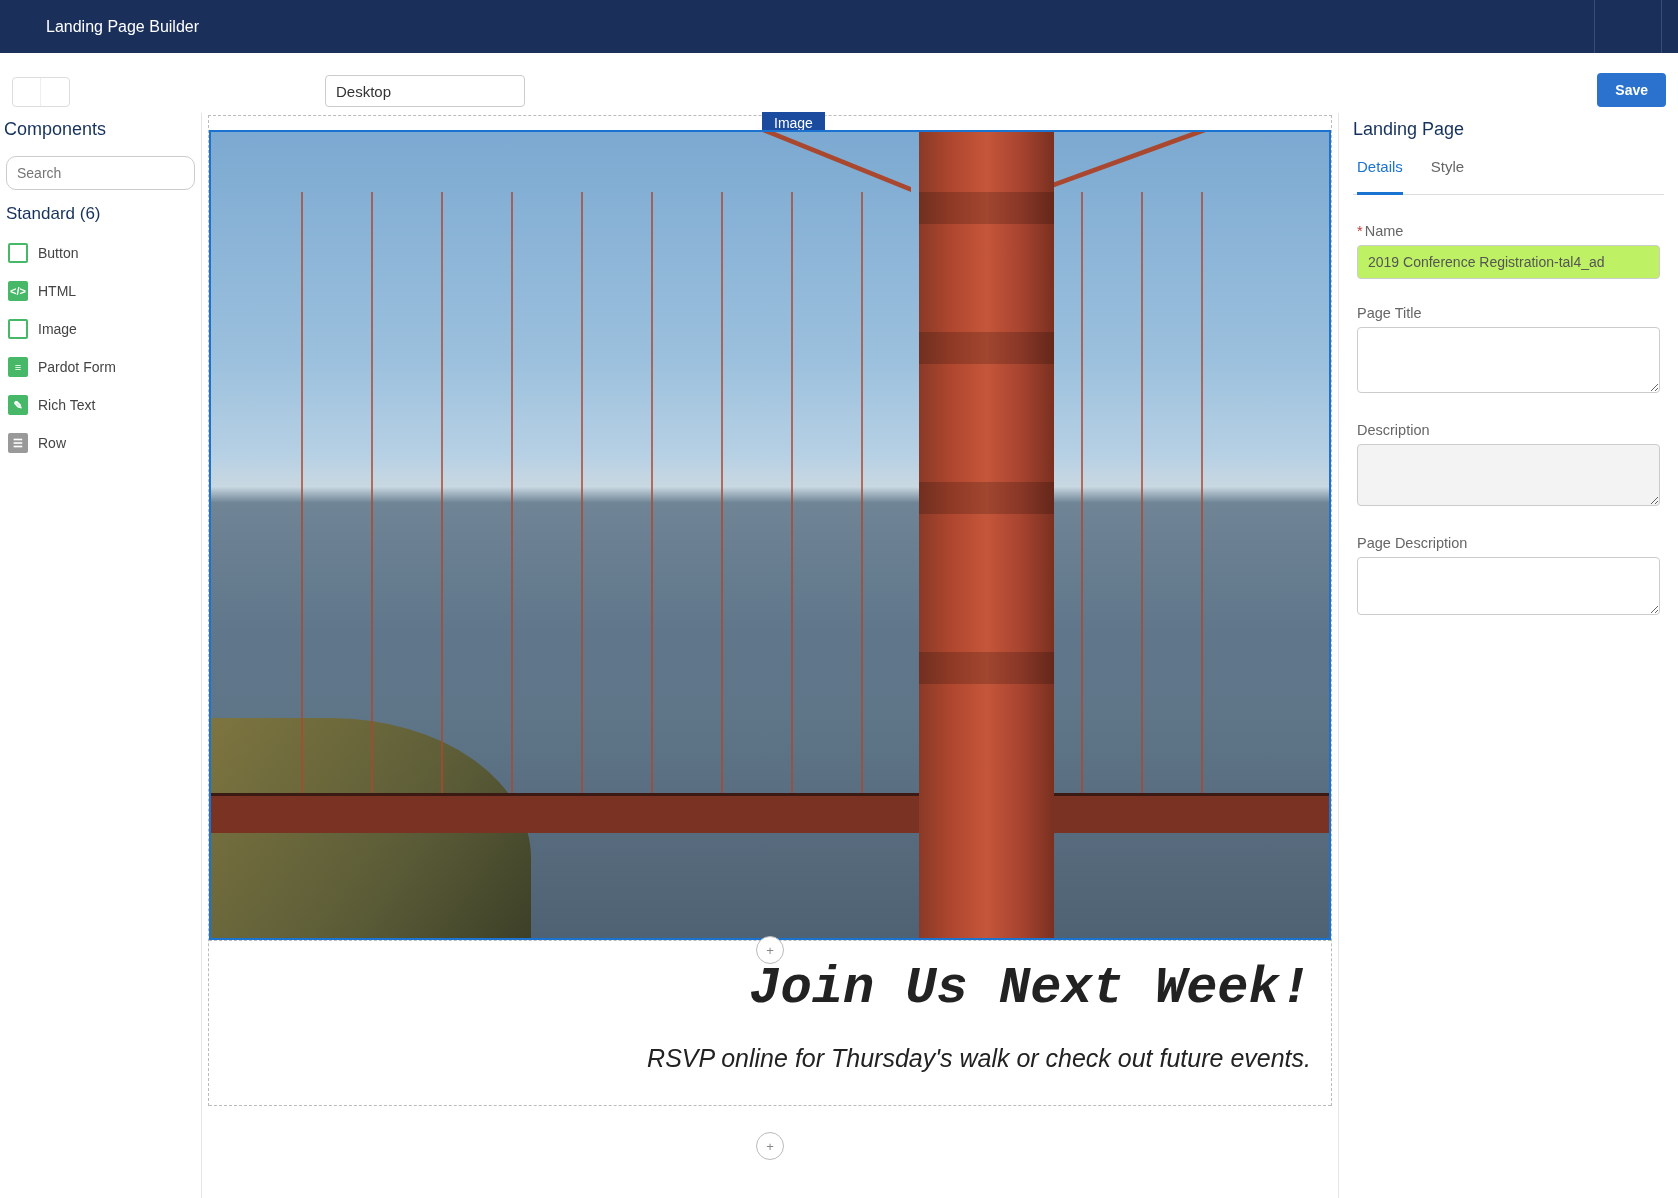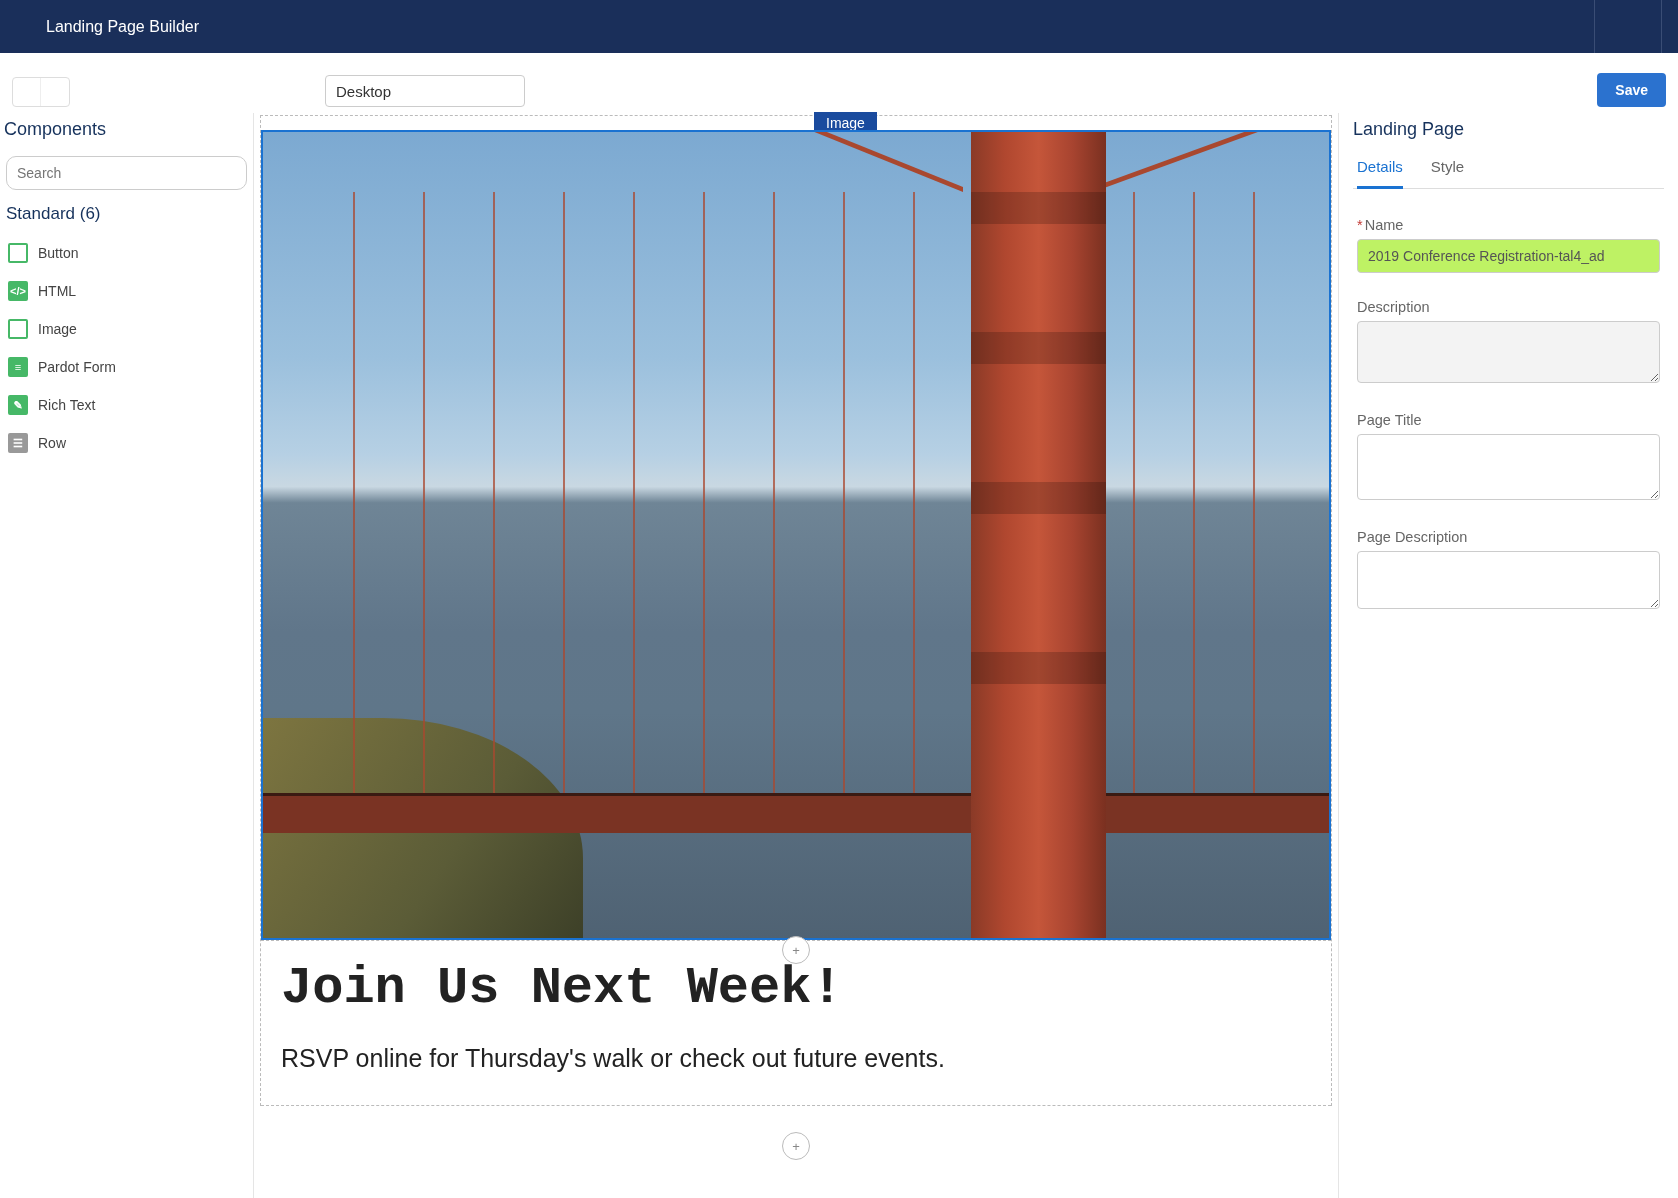--- a/index.html
+++ b/index.html
@@ -82,21 +82,21 @@
 }
 
 
 .main {
   display: flex;
   height: calc(1198px - 53px - 60px);
 }
 
 
 .left-panel {
-  width: 254px;
+  width: 202px;
   border-right: 1px solid #e5e5e5;
   padding: 0;
 }
 .left-panel h2 {
   font-size: 18px;
   font-weight: 500;
   color: #16325c;
   padding: 6px 4px 16px 4px;
 }
 .left-panel .search {
@@ -239,22 +239,23 @@
   background: #fff;
   display:flex; align-items:center; justify-content:center;
   color:#888;
 }
 .add-1 { top: 823px; }
 .add-2 { top: 1019px; }
 
 .text-block {
   border: 1px dashed #bbb;
   border-left: none; border-right: none;
-  text-align: left;
+  text-align: right;
   padding: 12px 20px 30px 20px;
+  font-style: italic;
 }
 .text-block h1 {
   font-family: "Rockwell", "Courier New", Georgia, serif;
   font-weight: 700;
   font-size: 52px;
   color: #222;
   margin: 6px 0 26px 0;
 }
 .text-block p {
   font-size: 25px;
@@ -276,21 +277,21 @@
   padding: 6px 0 18px 0;
 }
 .tabs {
   display: flex;
   border-bottom: 1px solid #ddd;
   gap: 28px;
   padding-left: 4px;
   margin-bottom: 28px;
 }
 .tabs .tab {
-  padding: 0 0 11px 0;
+  padding: 0 0 17px 0;
   font-size: 15px;
   color: #666;
   cursor: pointer;
 }
 .tabs .tab.active {
   color: #1a72d1;
   border-bottom: 3px solid #1a72d1;
   margin-bottom: -1px;
 }
 .field { margin-bottom: 26px; padding: 0 4px;}
@@ -452,27 +453,27 @@
       <div class="tab active">Details</div>
       <div class="tab">Style</div>
     </div>
 
     <div class="field">
       <label><span class="req">*</span><span>Name</span></label>
       <input type="text" disabled="" value="2019 Conference Registration-tal4_ad" style="">
     </div>
 
     <div class="field">
+      <label>Page Title</label>
+      <textarea class="ta-pt" style=""></textarea>
+    </div>
+
+    <div class="field">
       <label>Description</label>
       <textarea class="ta-desc" style=""></textarea>
-    </div>
-
-    <div class="field">
-      <label>Page Title</label>
-      <textarea class="ta-pt" style=""></textarea>
     </div>
 
     <div class="field">
       <label>Page Description</label>
       <textarea class="ta-pd" style=""></textarea>
     </div>
   </div>
 
 </div>
 

